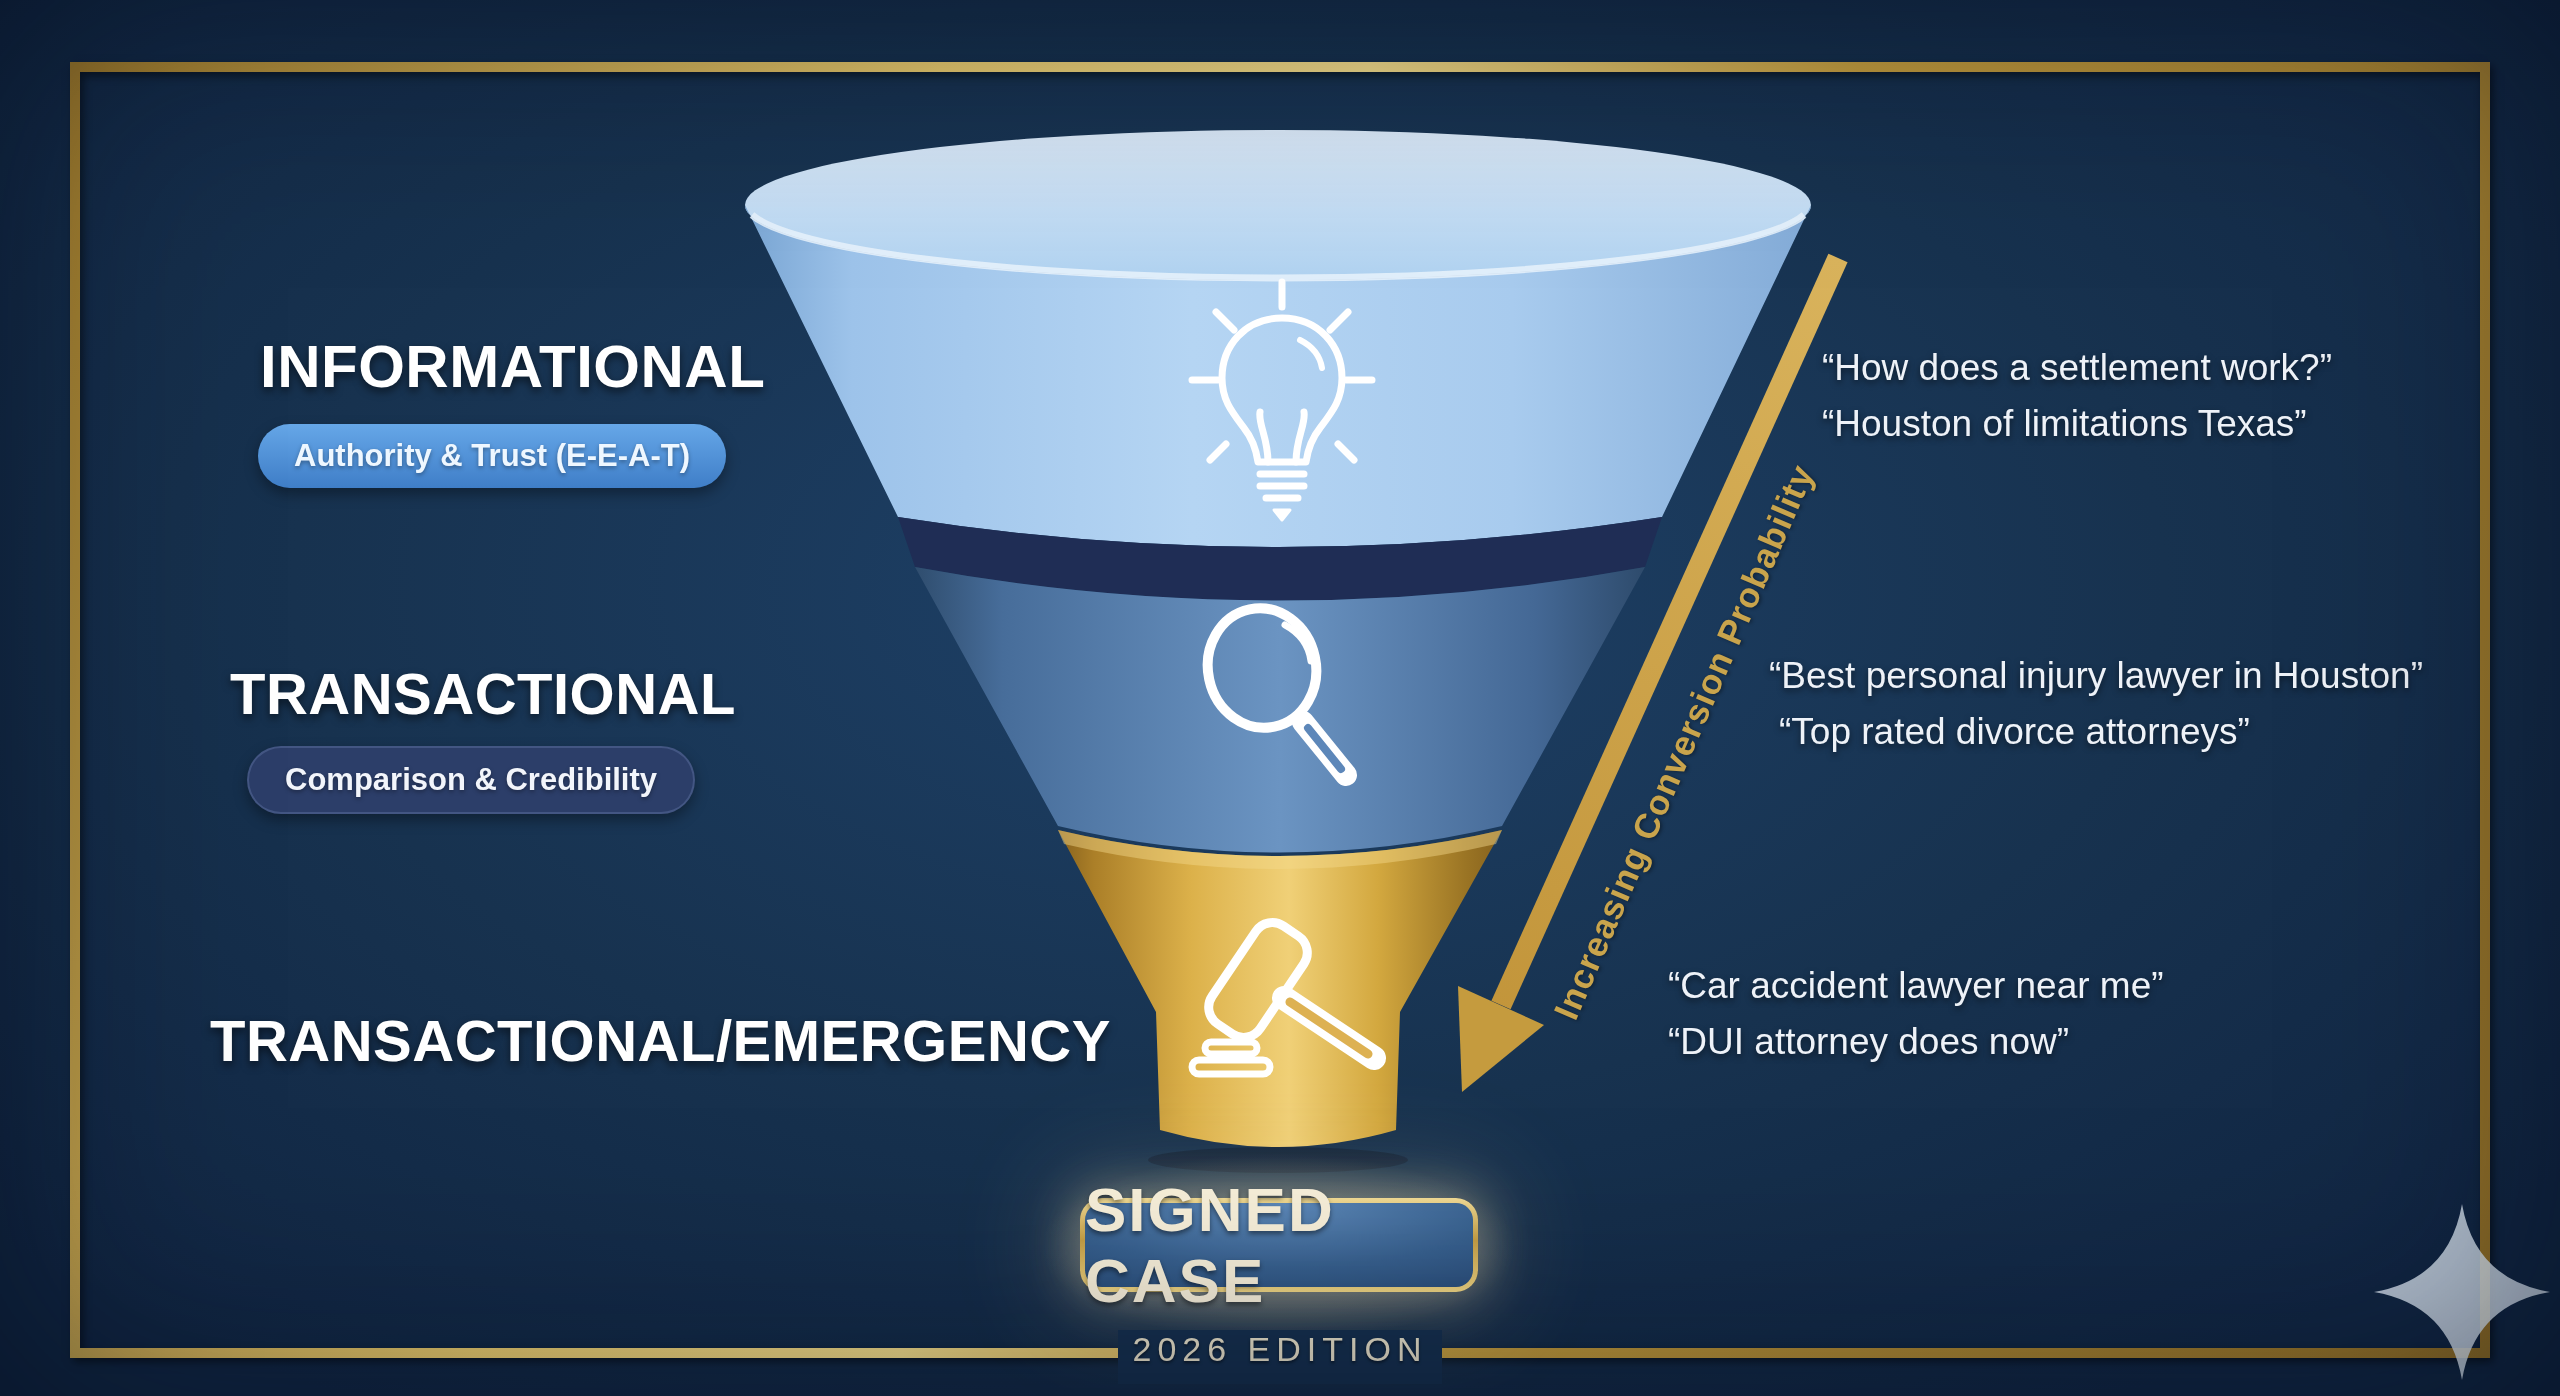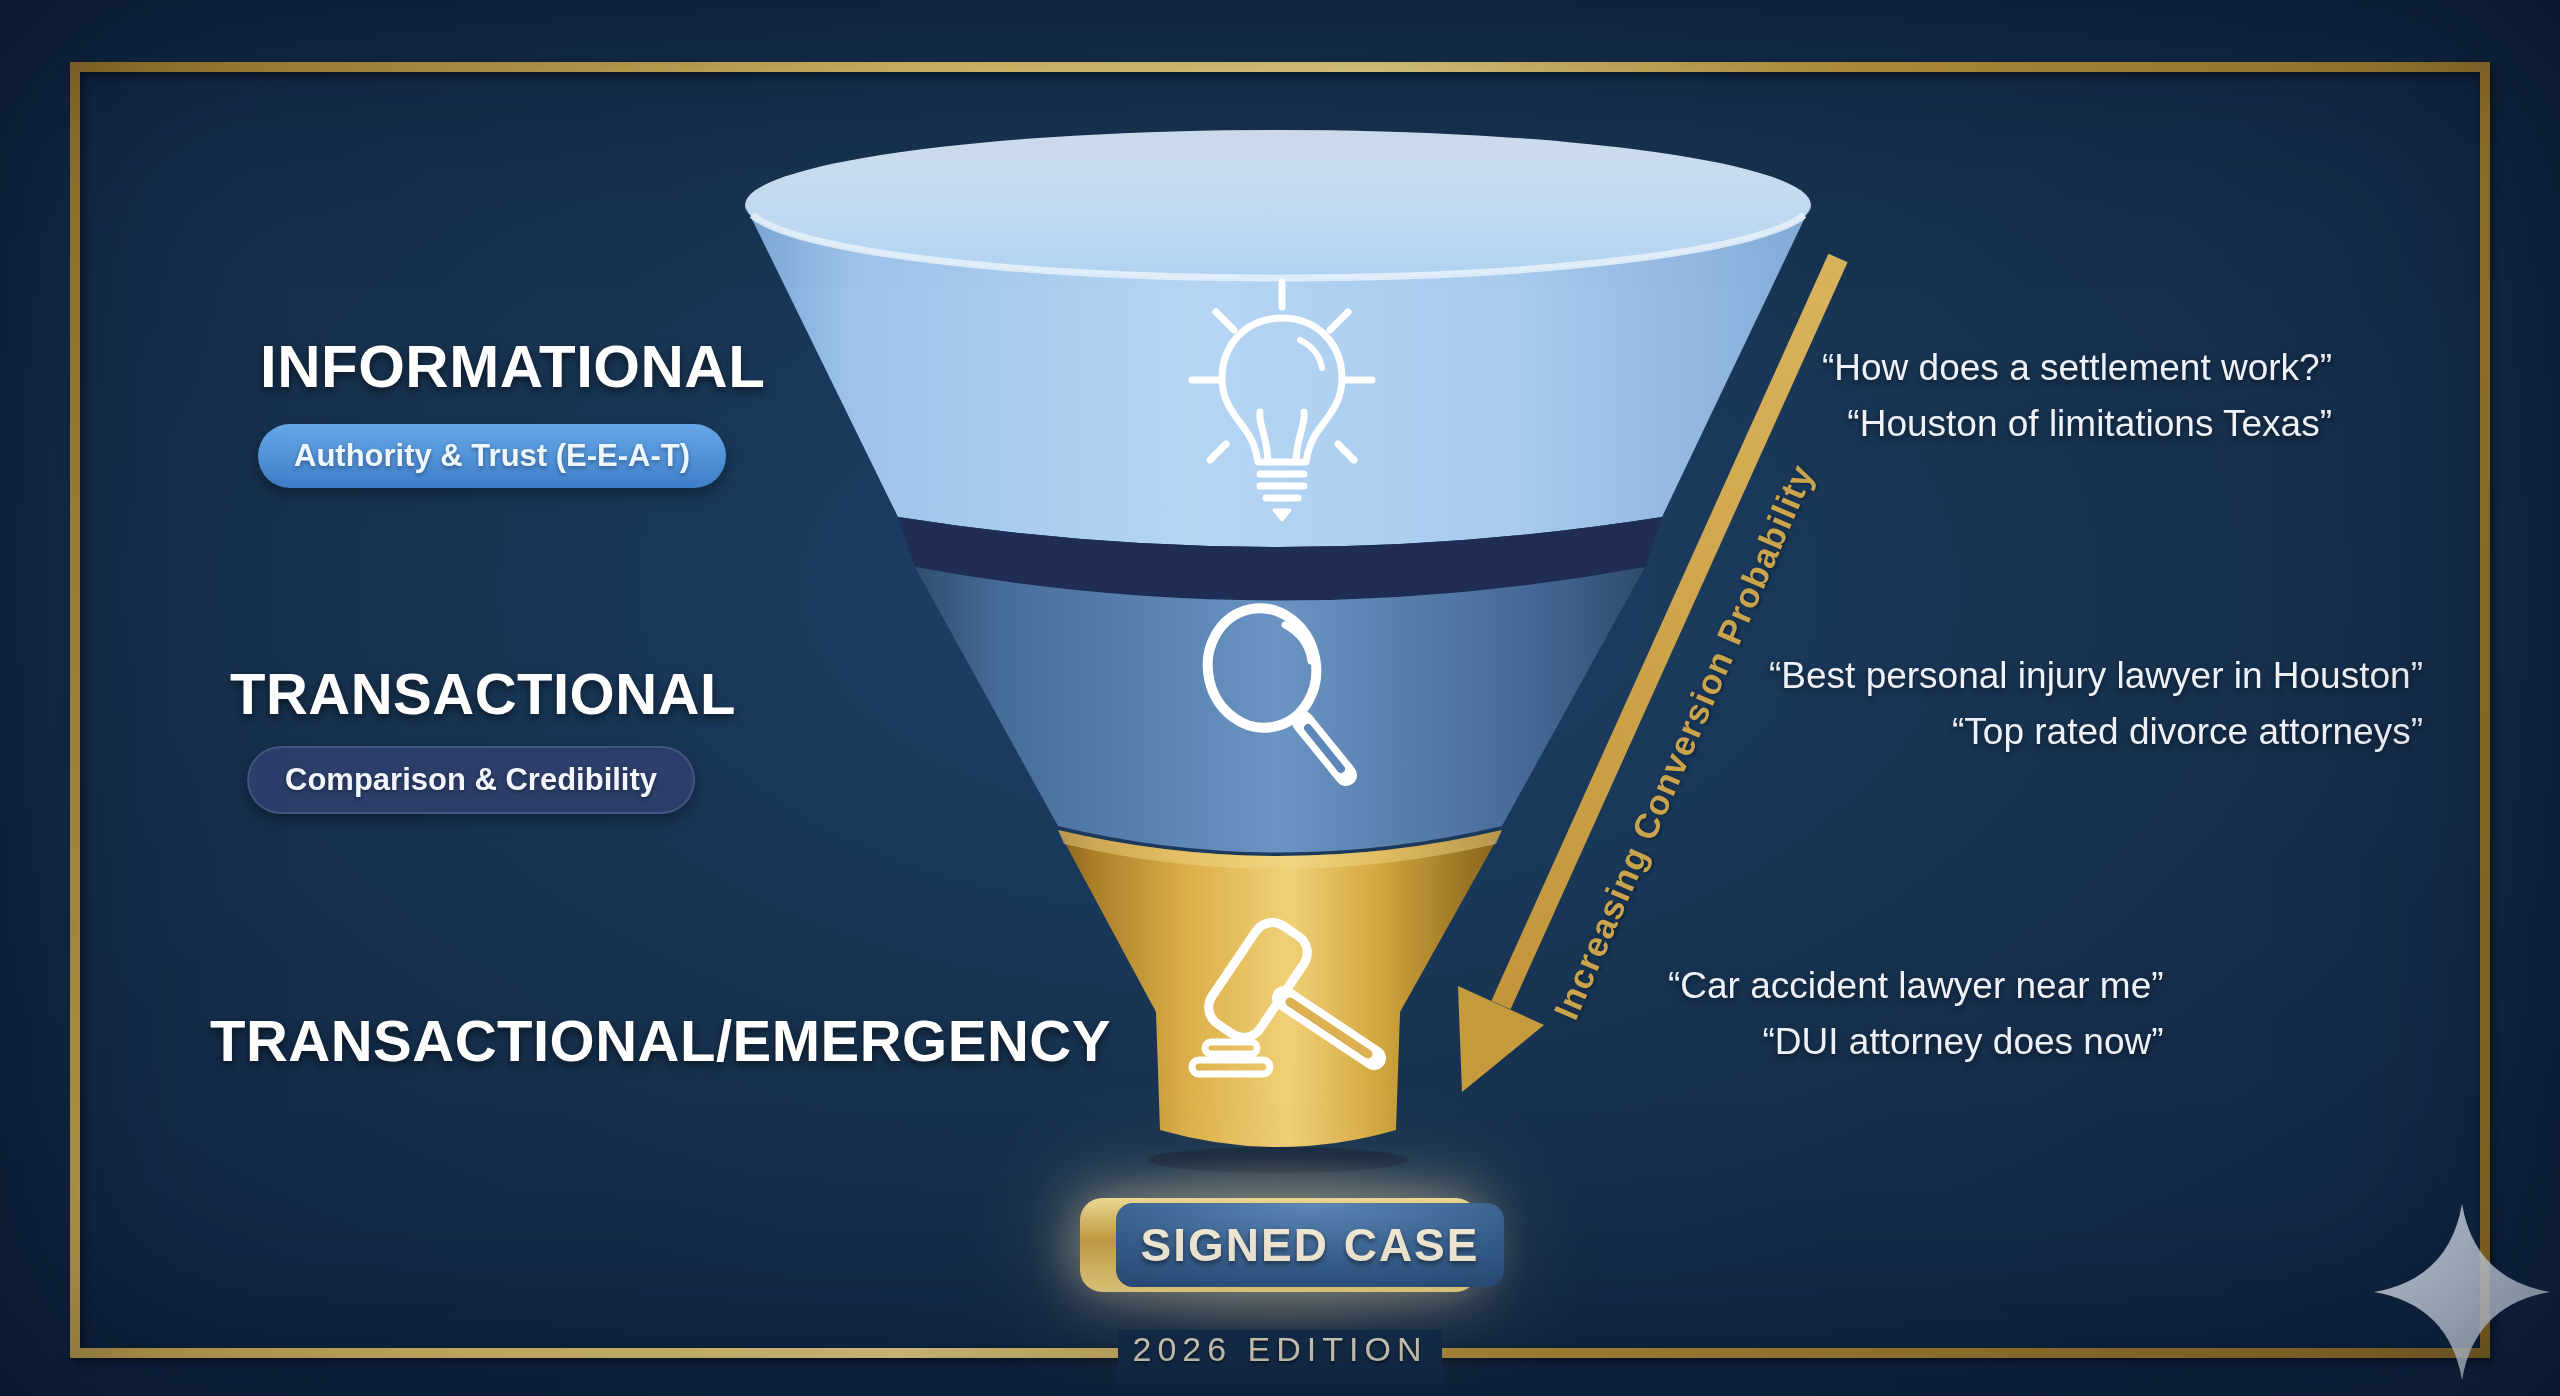--- a/index.html
+++ b/index.html
@@ -23,40 +23,39 @@
   }
   .badge{
     position:absolute;display:inline-block;border-radius:44px;
     font-weight:700;font-size:31px;white-space:nowrap;
     padding:14px 36px;text-shadow:0 2px 4px rgba(0,0,0,.35);
     box-shadow:0 6px 14px rgba(0,0,0,.35);
   }
   .badge-blue{background:linear-gradient(180deg,#66a7e8,#3f7ec8);color:#eef7ff;}
   .badge-navy{background:#2c3e69;color:#f2f5fb;border:2px solid rgba(130,150,200,.28);}
   .q-group{position:absolute;color:#eef2f8;font-size:37px;line-height:56px;
-    text-shadow:0 3px 6px rgba(0,0,0,.5);white-space:nowrap;text-align:right;}
+    text-shadow:0 3px 6px rgba(0,0,0,.5);white-space:nowrap;}
   .arrow-label{
     position:absolute;left:1684px;top:742px;transform:translate(-50%,-50%) rotate(-66.5deg);
     color:#c9a44c;font-size:35px;font-weight:600;letter-spacing:1px;white-space:nowrap;
     text-shadow:0 2px 4px rgba(0,0,0,.4);
   }
   .cta-glow{position:absolute;left:948px;top:1117px;width:660px;height:260px;pointer-events:none;
     background:radial-gradient(closest-side, rgba(247,231,183,.34), rgba(247,231,183,0) 72%);}
   .cta-outer{
     position:absolute;left:1080px;top:1198px;width:398px;height:94px;box-sizing:border-box;
     border-radius:22px;padding:5px;
     background:linear-gradient(180deg,#f2dc96,#c8a045 45%,#f0d684);
     box-shadow:0 0 46px 10px rgba(245,230,180,.30), 0 0 110px 30px rgba(245,230,180,.14);
   }
   .cta-inner{
     width:100%;height:100%;border-radius:17px;display:flex;align-items:center;justify-content:center;
     background:radial-gradient(120% 160% at 50% 0%, #5e8abb 0%, #38618f 48%, #1f3f6b 100%);
-    color:#f8f0da;font-size:46px;font-weight:700;letter-spacing:2px;
+    color:#f8f0da;font-size:62px;font-weight:700;letter-spacing:2px;
     text-shadow:0 3px 5px rgba(0,0,0,.45);
-    margin-left:31px;
   }
   .edition-patch{position:absolute;left:1118px;top:1330px;width:324px;height:54px;
     background:#16304f;display:flex;justify-content:center;}
   .edition-text{color:#e9e2cb;font-size:34px;letter-spacing:6px;white-space:nowrap;
     text-shadow:0 2px 3px rgba(0,0,0,.5);}
   .sparkle{position:absolute;left:2374px;top:1204px;}
 </style>
 </head>
 <body>
 

